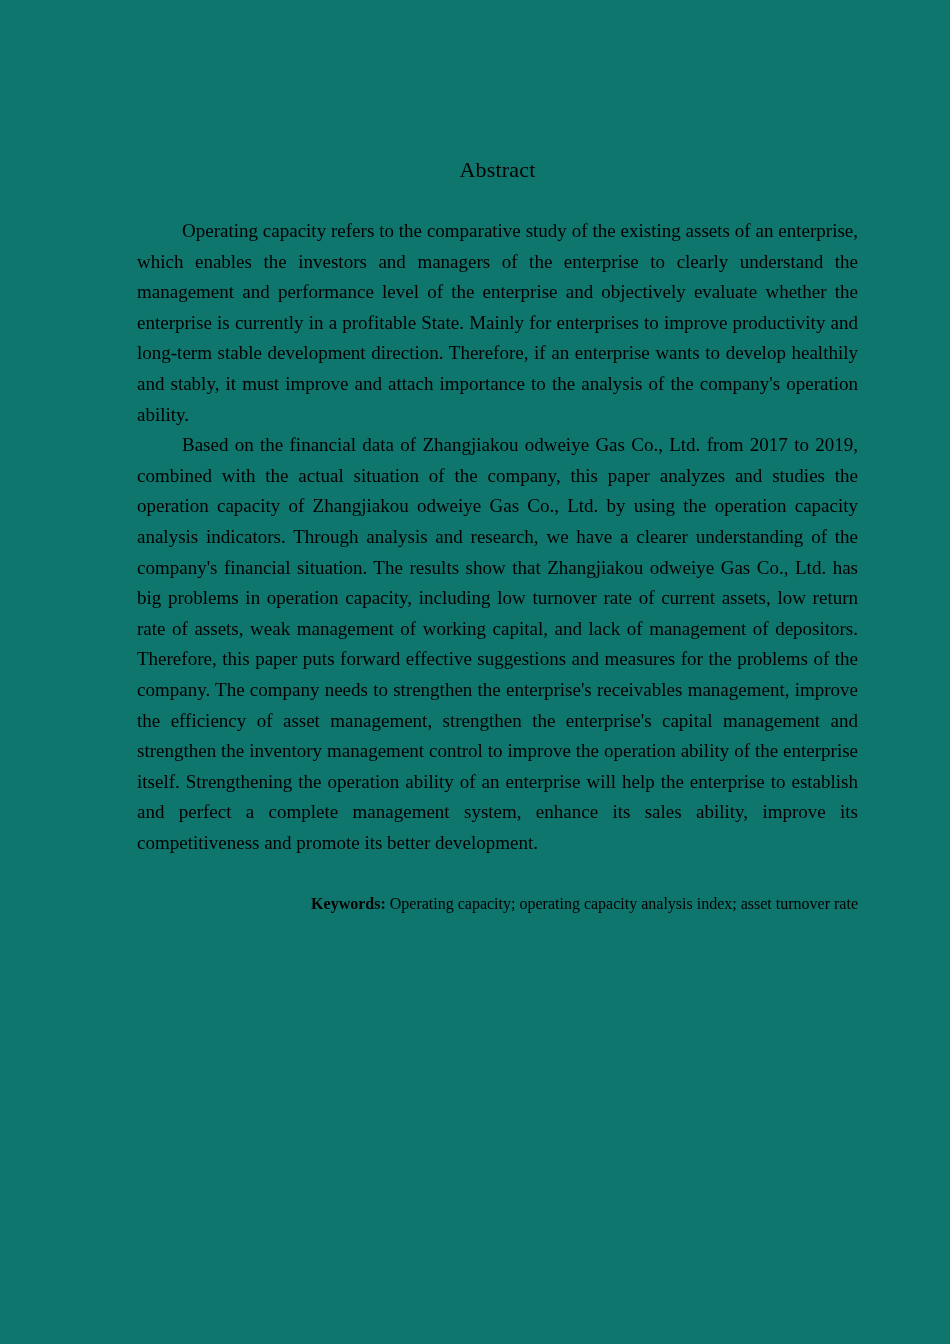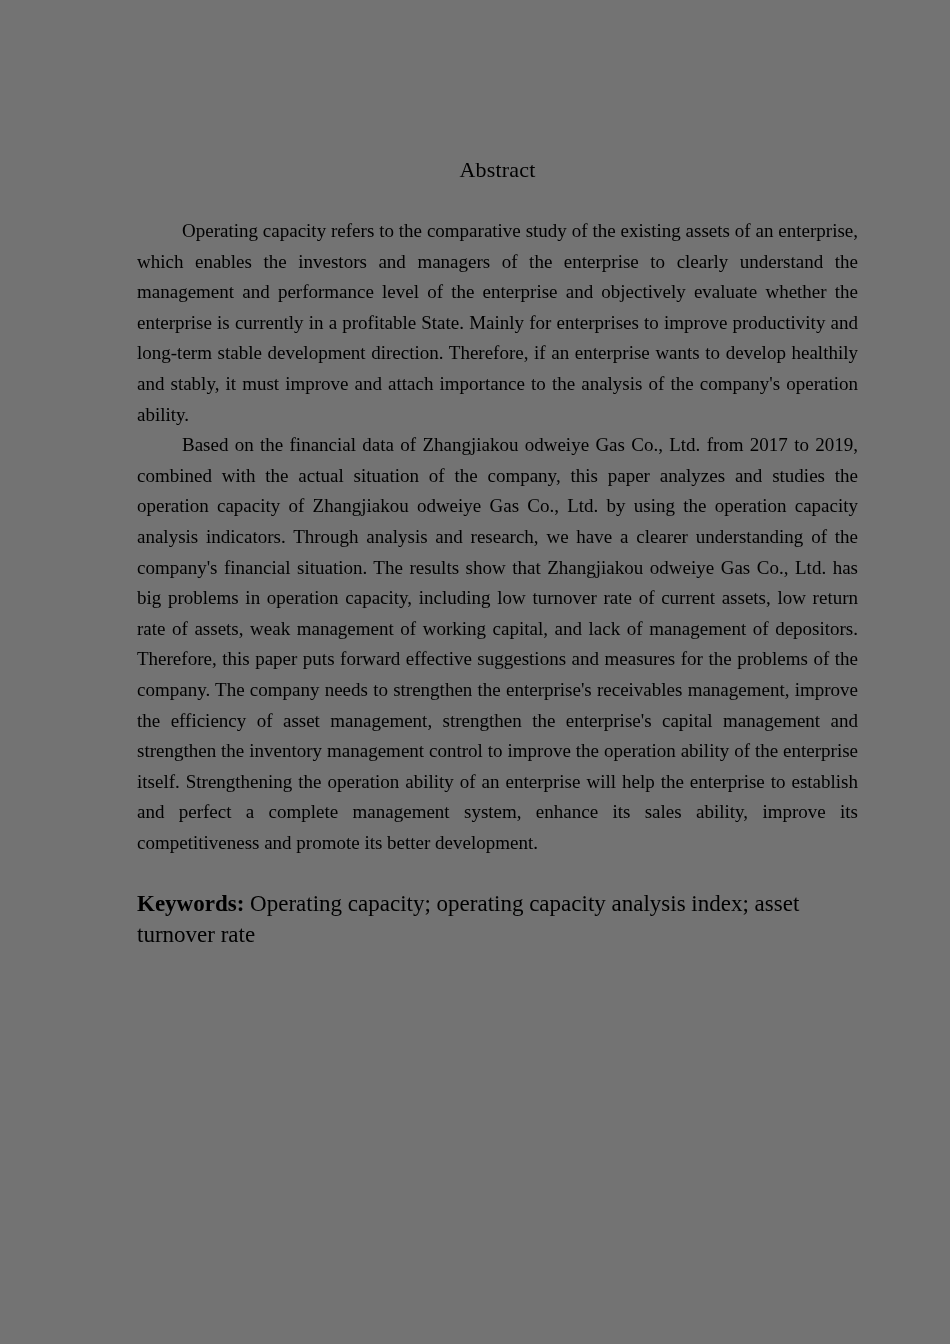--- a/index.html
+++ b/index.html
@@ -6,21 +6,21 @@
   html, body {
     margin: 0;
     padding: 0;
     background: #ffffff;
   }
 
   .page {
     position: relative;
     width: 950px;
     height: 1344px;
-    background: #737373;
+    background: #0f766e;
     margin: 0 auto;
     overflow: hidden;
     font-family: "Liberation Serif", "DejaVu Serif", serif;
     color: #000000;
     -webkit-font-smoothing: antialiased;
   }
 
   .content {
     position: absolute;
     left: 137px;
@@ -49,23 +49,23 @@
     text-align: justify;
     text-justify: inter-word;
     text-indent: 45px;
     hyphens: none;
     -webkit-hyphens: none;
   }
 
   p.keywords {
     margin: 0;
     padding-top: 30.6px;
-    font-size: 23px;
+    font-size: 16px;
     line-height: 30.6px;
-    text-align: left;
+    text-align: right;
     text-indent: 0;
   }
 
   .kw-label {
     font-weight: bold;
   }
 </style>
 </head>
 <body>
 

